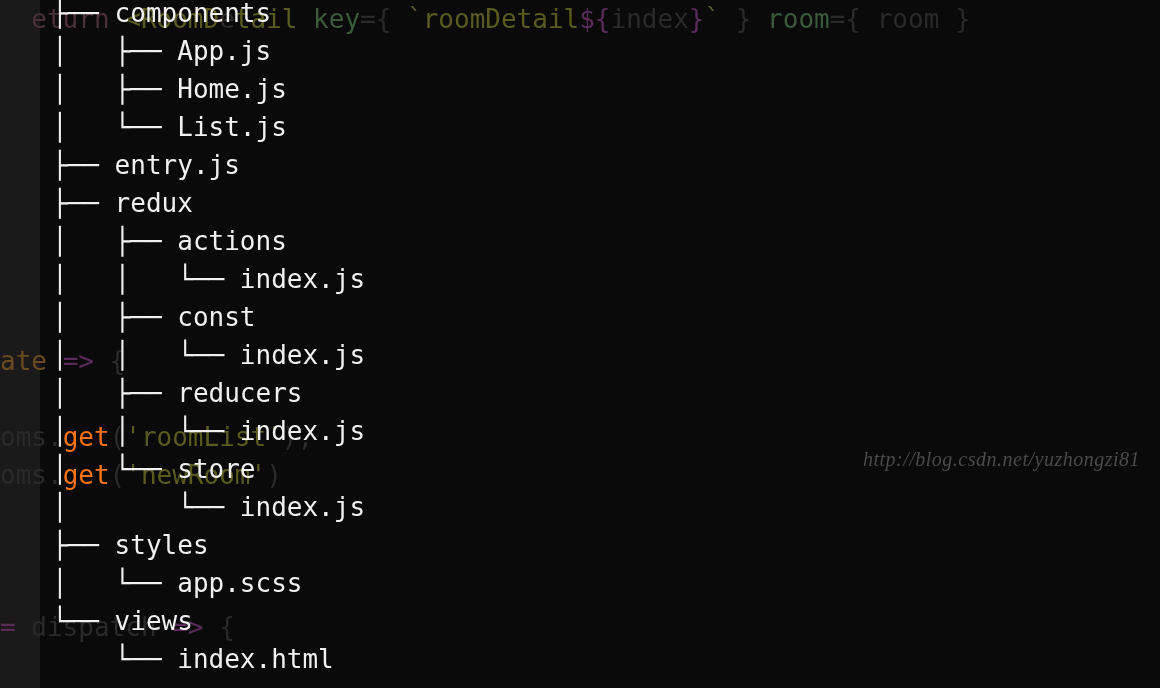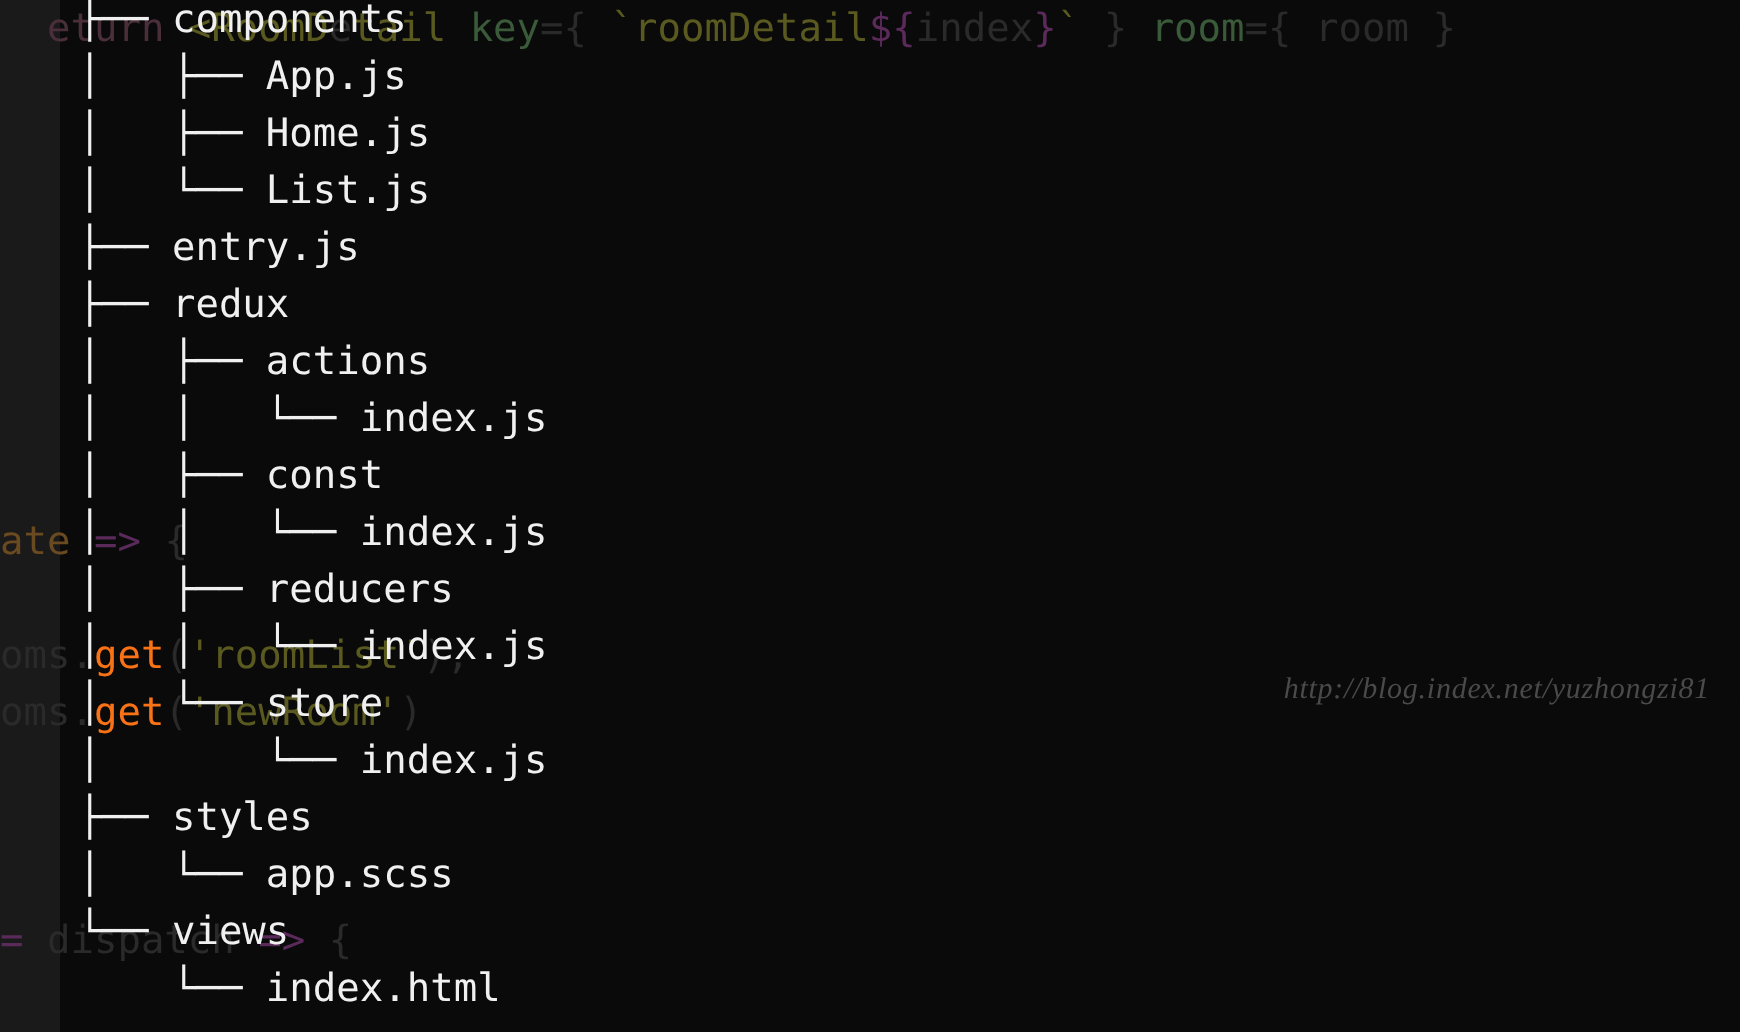--- a/index.html
+++ b/index.html
@@ -74,15 +74,15 @@
 <body>
 
 <div class="editor">
 
   <div class="gutter"></div>
 
   <div class="ghost" id="ghost-container"><span class="line"><span class="kw">  eturn </span><span class="cls">&lt;RoomD</span><span>e</span><span class="cls">tail </span><span class="attr">key</span><span>={ </span><span class="str">`roomDetail</span><span class="tpl">${</span><span>index</span><span class="tpl">}</span><span class="str">`</span><span> } </span><span class="attr">room</span><span>={ </span><span>room</span><span> }</span></span><span class="line">&nbsp;</span><span class="line">&nbsp;</span><span class="line">&nbsp;</span><span class="line">&nbsp;</span><span class="line">&nbsp;</span><span class="line">&nbsp;</span><span class="line">&nbsp;</span><span class="line">&nbsp;</span><span class="line"><span class="orange">ate </span><span class="arrow">=&gt;</span><span> {</span></span><span class="line">&nbsp;</span><span class="line"><span>oms.</span><span class="fn">get</span><span>(</span><span class="str">'roomList'</span><span>),</span></span><span class="line"><span>oms.</span><span class="fn">get</span><span>(</span><span class="str">'newRoom'</span><span>)</span></span><span class="line">&nbsp;</span><span class="line">&nbsp;</span><span class="line">&nbsp;</span><span class="line"><span class="op">= </span><span>dispatch </span><span class="arrow">=&gt;</span><span> {</span></span><span class="line">&nbsp;</span><span class="line"></span></div>
 
   <div class="tree" id="tree-container"><span class="row">├── components</span><span class="row">│   ├── App.js</span><span class="row">│   ├── Home.js</span><span class="row">│   └── List.js</span><span class="row">├── entry.js</span><span class="row">├── redux</span><span class="row">│   ├── actions</span><span class="row">│   │   └── index.js</span><span class="row">│   ├── const</span><span class="row">│   │   └── index.js</span><span class="row">│   ├── reducers</span><span class="row">│   │   └── index.js</span><span class="row">│   └── store</span><span class="row">│       └── index.js</span><span class="row">├── styles</span><span class="row">│   └── app.scss</span><span class="row">└── views</span><span class="row">    └── index.html</span></div>
 
-  <div class="watermark">http://blog.index.net/yuzhongzi81</div>
+  <div class="watermark">http://blog.csdn.net/yuzhongzi81</div>
 
 </div>
 
 </body></html>

